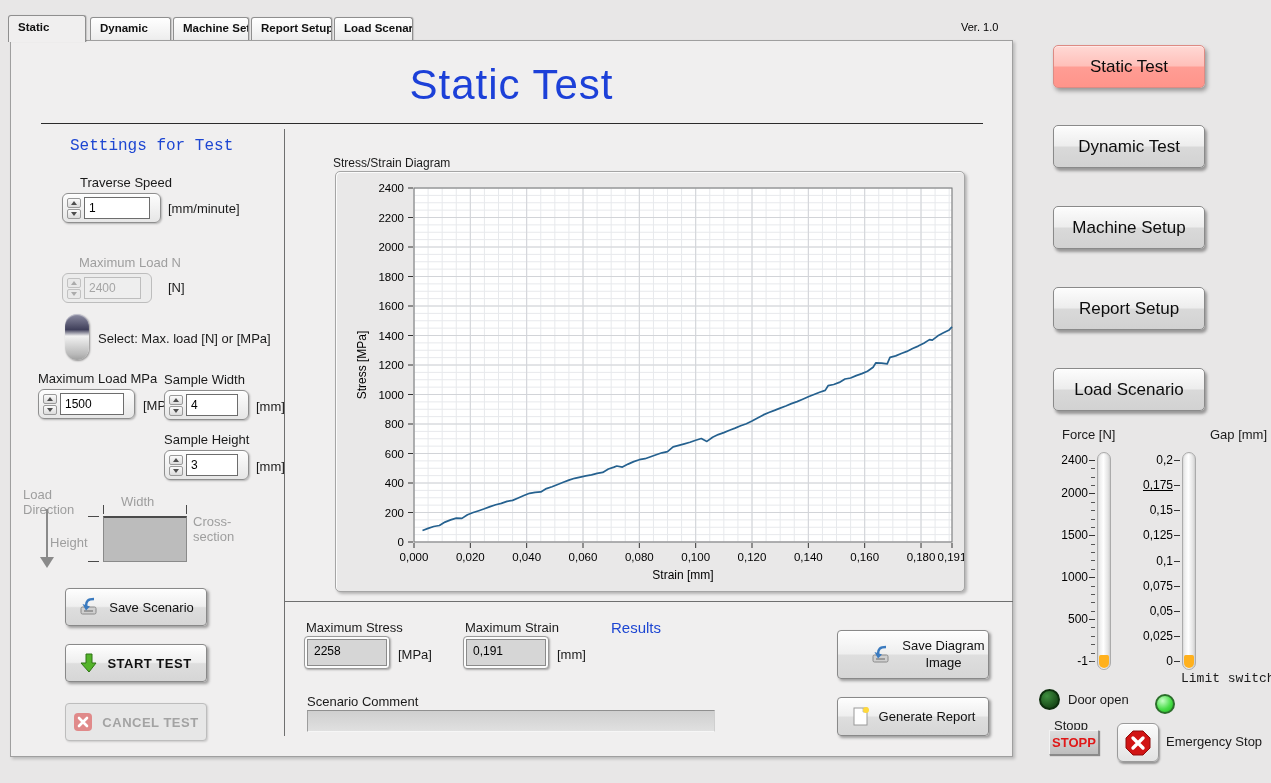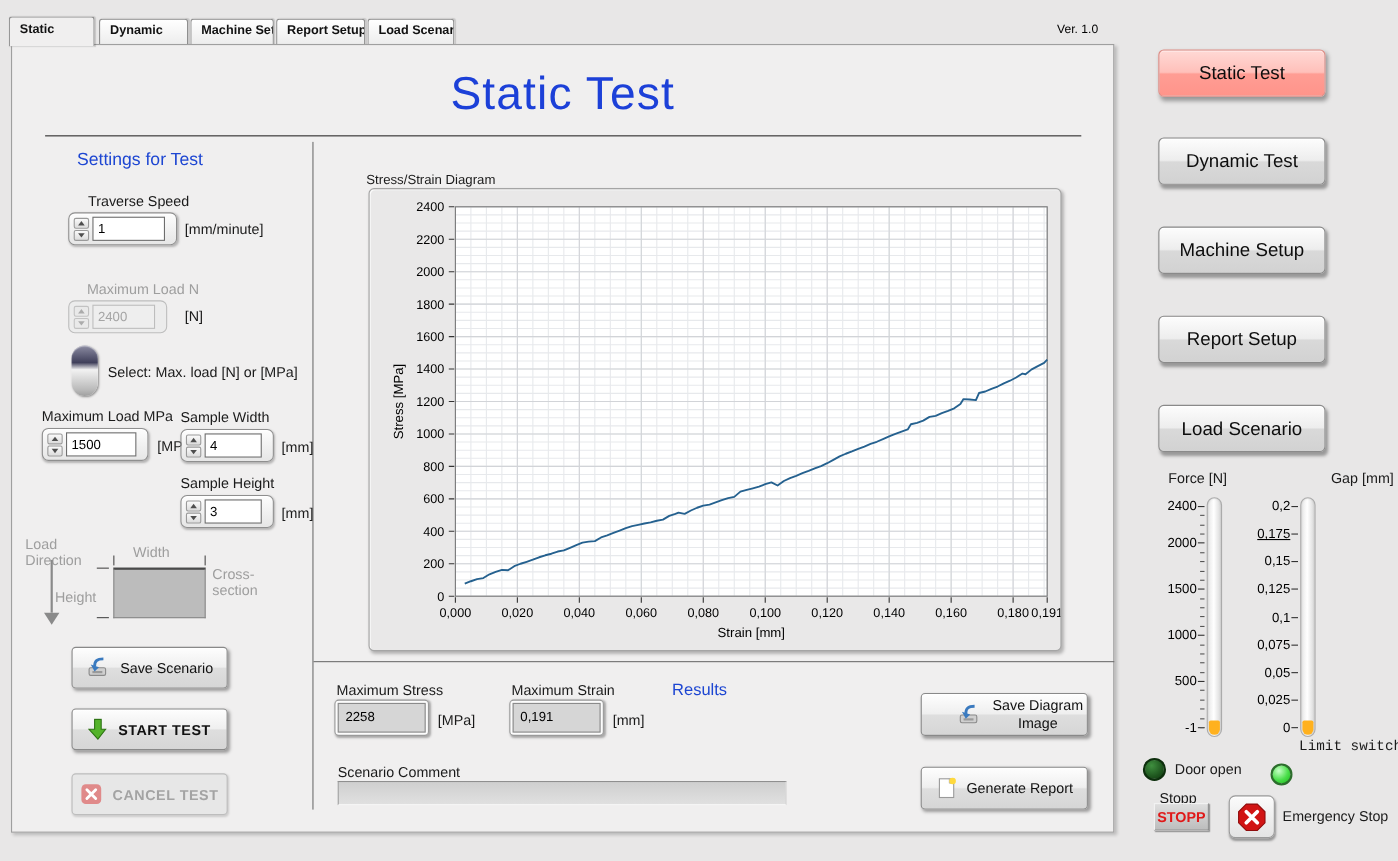--- a/index.html
+++ b/index.html
@@ -122,21 +122,21 @@
   <div class="tab" style="left:251px; width:81px;"><span>Report Setup</span></div>
   <div class="tab" style="left:334px; width:79px;"><span>Load Scenario</span></div>
   <div class="version">Ver. 1.0</div>
 
   <div class="panel">
     <div class="page-title">Static Test</div>
     <div class="hline-title"></div>
     <div class="vsep"></div>
     <div class="hsep"></div>
 
-    <div class="blue-head" style="left:59px; top:96px;">Settings for Test</div>
+    <div class="blue-head" style="left:59px; top:96px;font-family:Liberation Mono, monospace;">Settings for Test</div>
 
     <div class="lbl" style="left:69px; top:134px;">Traverse Speed</div>
     <div class="spinner" style="left:51px; top:152px; width:99px;">
       <div class="spin-arrows">
         <div class="spin-btn">
             <div class="tri-up"></div>
           </div>
         <div class="spin-btn">
             <div class="tri-dn"></div>
           </div>
@@ -434,21 +434,21 @@
     <div class="display" style="left:452px; top:595px; width:86px; height:33px;">
       <div class="inner">0,191</div>
     </div>
     <div class="lbl" style="left:546px; top:606px;">[mm]</div>
 
     <div class="blue-head" style="left:600px; top:578px; font-size:15px;">Results</div>
 
     <div class="lbl" style="left:296px; top:653px;">Scenario Comment</div>
     <div class="comment-field" style="left:296px; top:669px; width:408px;"></div>
 
-    <div class="btn3d" style="left:826px; top:589px; width:152px; height:39px; gap:7px;padding-left:32px;">
+    <div class="btn3d" style="left:826px; top:589px; width:152px; height:49px; gap:7px;padding-left:32px;">
       <svg class="icon" width="22" height="20" viewBox="0 0 22 20">
         <rect x="3" y="10" width="15" height="7" rx="1.5" fill="#cfcfcf" stroke="#8a8a8a"></rect>
         <rect x="6" y="13" width="9" height="2" fill="#9a9a9a"></rect>
         <path d="M16 2 C 10 2, 8 4, 8 9" fill="none" stroke="#3a7abf" stroke-width="2.6"></path>
         <path d="M4.5 7 L12 9.5 L8 13.5 Z" fill="#3a7abf"></path>
       </svg>
       <span style="width:92px; text-align:center; line-height:1.25;">Save Diagram Image</span>
     </div>
 
     <div class="btn3d" style="left:826px; top:656px; width:152px; height:39px; gap:8px;">

